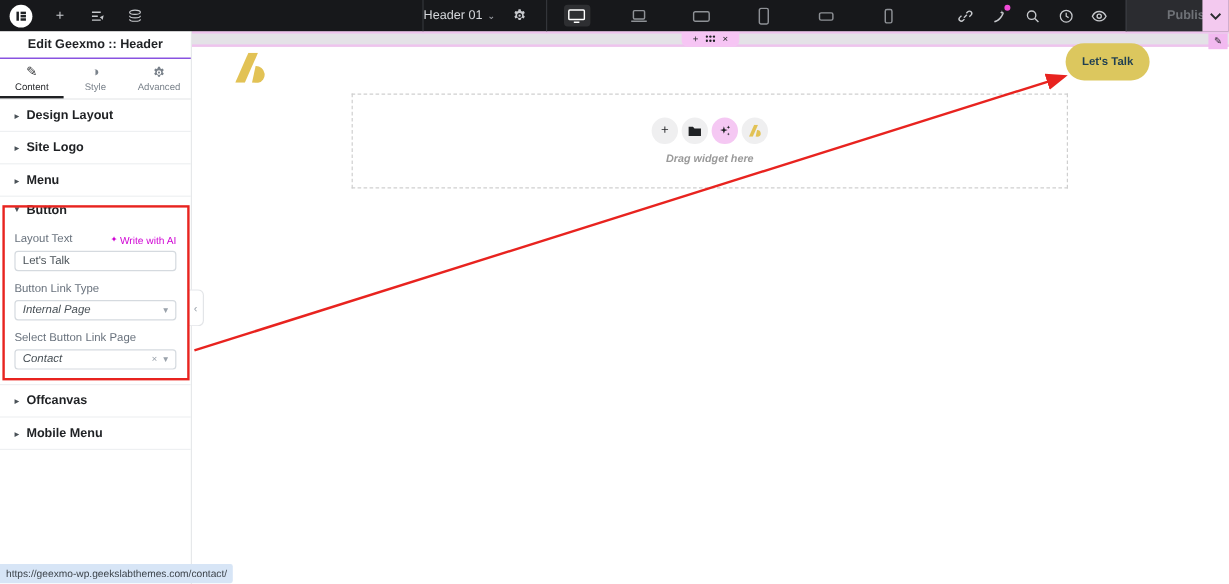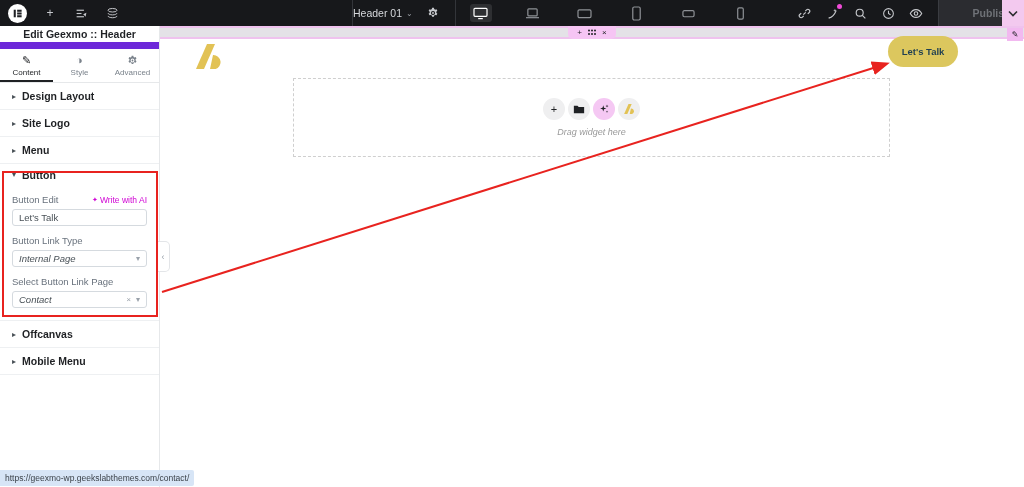--- a/index.html
+++ b/index.html
@@ -20,21 +20,21 @@
   .dev.active { color:#ffffff; background:rgba(255,255,255,.10); }
   .tb-right { position:absolute; right:0; top:0; height:26px; display:flex; align-items:center; }
   .tb-right .tb-ic { margin:0 6px; position:relative; }
   .ai-dot { position:absolute; top:-1px; right:-2px; width:5px; height:5px; border-radius:50%; background:#f14bd8; }
   .publish-wrap { height:26px; width:64px; background:#2b2c30; border-left:1px solid #3a3c41; display:flex; align-items:center; justify-content:center; margin-left:8px;padding-left:42px; }
   .publish { color:#6f7277; font-size:10.5px; font-weight:bold; }
   .pub-chev { height:26px; width:22px; background:#f3c9ef; display:flex; align-items:center; justify-content:center; color:#2c2d31; font-size:9px; }
 
   
   .panel { position:absolute; left:0; top:26px; width:160px; height:461px; background:#fff; border-right:1px solid #e6e8ea; z-index:10; }
-  .panel-title { height:23px; display:flex; align-items:center; justify-content:center; font-size:10.5px; font-weight:bold; border-bottom:7px solid #6d28d9; }
+  .panel-title { height:23px; display:flex; align-items:center; justify-content:center; font-size:10.5px; font-weight:bold; border-bottom:1px solid #6d28d9; }
   .tabs { display:flex; border-bottom:1px solid #e6e8ea; }
   .tab { flex:1; height:33px; display:flex; flex-direction:column; align-items:center; justify-content:center; gap:2px; color:#7a828b; cursor:pointer; position:relative; }
   .tab .t-ic { font-size:11px; line-height:1; height:12px; display:flex; align-items:center; }
   .tab .t-lbl { font-size:8px; }
   .tab.active { color:#1f2124; }
   .tab.active:after { content:""; position:absolute; left:0; right:0; bottom:0; height:2px; background:#1f2124; }
   .acc-row { height:27px; display:flex; align-items:center; gap:6px; padding:0 12px; border-bottom:1px solid #eef0f2; cursor:pointer; }
   .acc-caret { font-size:8px; color:#495157; }
   .acc-title { font-size:10.5px; font-weight:bold; color:#1f2124; }
   .btn-section { border-bottom:1px solid #eef0f2; padding-bottom:12px; }
@@ -54,21 +54,21 @@
   .sel-strip { position:absolute; left:0; top:0; width:864px; height:13px; background:#e4e2e7; border-top:2px solid #efc3ee; border-bottom:2px solid #efc3ee; }
   .el-badge { position:absolute; left:408px; top:0; width:48px; height:13px; background:#f6c5f4; border-radius:0 0 5px 5px; display:flex; align-items:center; justify-content:center; gap:6px; color:#1f2124; z-index:5; cursor:pointer; }
   .el-badge span { font-size:8px; line-height:1; }
   .edit-badge { position:absolute; right:1px; top:2px; width:16px; height:13px; background:#f2b9f0; display:flex; align-items:center; justify-content:center; font-size:8px; color:#1f2124; z-index:5; cursor:pointer; }
   .site-logo { position:absolute; left:36px; top:18px; }
   .cta-btn { position:absolute; left:728px; top:10px; width:70px; height:31px; border-radius:16px; background:#dcc75e; display:flex; align-items:center; justify-content:center; font-size:9.5px; font-weight:bold; color:#1f3f52; cursor:pointer; z-index:4; }
   .drop-area { position:absolute; left:133px; top:52px; width:597px; height:79px; border:1px dashed #cfcfcf; display:flex; flex-direction:column; align-items:center; justify-content:center; }
   .drop-icons { display:flex; gap:3px; }
   .circle-btn { width:22px; height:22px; border-radius:50%; background:#efeff0; display:flex; align-items:center; justify-content:center; color:#1f2124; font-size:11px; cursor:pointer; }
   .circle-btn.ai { background:#f5c8f3; }
-  .drag-hint { margin-top:7px; font-size:9px; font-style:italic; color:#9a9a9a; }
+  .drag-hint { margin-top:7px; font-size:9px; font-style:italic; color:#9a9a9a;font-weight:bold; }
 
   
   .anno-rect { position:absolute; left:2px; top:171px; width:156px; height:146px; border:2px solid #e8231f; z-index:20; pointer-events:none; }
   .anno-svg { position:absolute; left:0; top:0; width:1024px; height:487px; z-index:21; pointer-events:none; }
   .statusbar { position:absolute; left:0; top:470px; height:16px; background:#d7e5f6; display:flex; align-items:center; padding:0 5px; font-size:8.5px; color:#3c434a; z-index:25; border-radius:0 2px 2px 0; }
 
   svg.ic { display:block; }
 </style>
 </head>
 <body>
@@ -225,21 +225,21 @@
     <span class="acc-title">Menu</span>
   </div>
 
   <div class="btn-section">
     <div class="btn-head">
       <span class="acc-caret">▾</span>
       <span class="acc-title">Button</span>
     </div>
     <div class="ctl">
       <div class="ctl-label-row">
-        <span class="ctl-label">Button Edit</span>
+        <span class="ctl-label">Layout Text</span>
         <span class="write-ai">
           <span class="spark">✦</span>
           <span>Write with AI</span>
         </span>
       </div>
       <div class="field">
         <span>Let's Talk</span>
       </div>
       <div class="ctl-label-row">
         <span class="ctl-label">Button Link Type</span>

